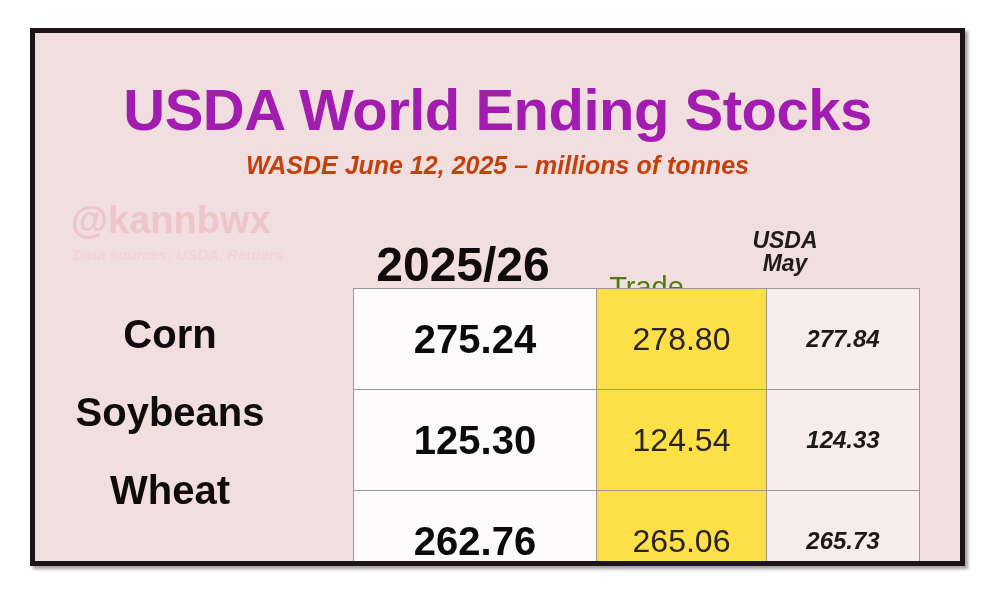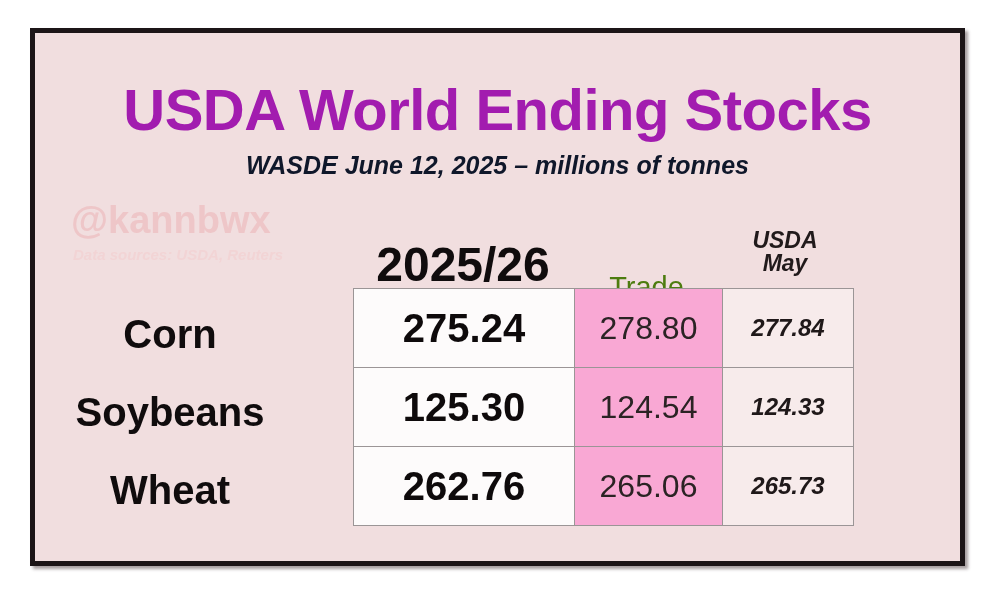--- a/index.html
+++ b/index.html
@@ -44,21 +44,21 @@
   }
   #subtitle {
     position: absolute;
     left: 0;
     top: 120px;
     width: 100%;
     text-align: center;
     font-size: 25px;
     font-weight: bold;
     font-style: italic;
-    color: #0f172a;
+    color: #c2410c;
     line-height: 1;
     white-space: nowrap;
   }
 
   
   #watermark {
     position: absolute;
     left: 36px;
     top: 168px;
     font-size: 38px;
@@ -134,35 +134,35 @@
     position: absolute;
     left: 318px;
     top: 255px;
     width: 497px;
     border-collapse: collapse;
     table-layout: fixed;
   }
   #grid td {
     border: 1px solid #9b9596;
     height: 78px;
-    padding: 0;
+    padding: 11px;
     text-align: center;
     vertical-align: middle;
     overflow: hidden;
   }
   #grid td.v-main {
     width: 220px;
     background: #fdfbfb;
     font-size: 40px;
     font-weight: bold;
     color: #0e0a0b;
   }
   #grid td.v-trade {
     width: 147px;
-    background: #f9a8d4;
+    background: #fde047;
     font-size: 32px;
     font-weight: normal;
     color: #2b2324;
   }
   #grid td.v-usda {
     width: 130px;
     background: #f7ebeb;
     font-size: 24px;
     font-weight: bold;
     font-style: italic;

